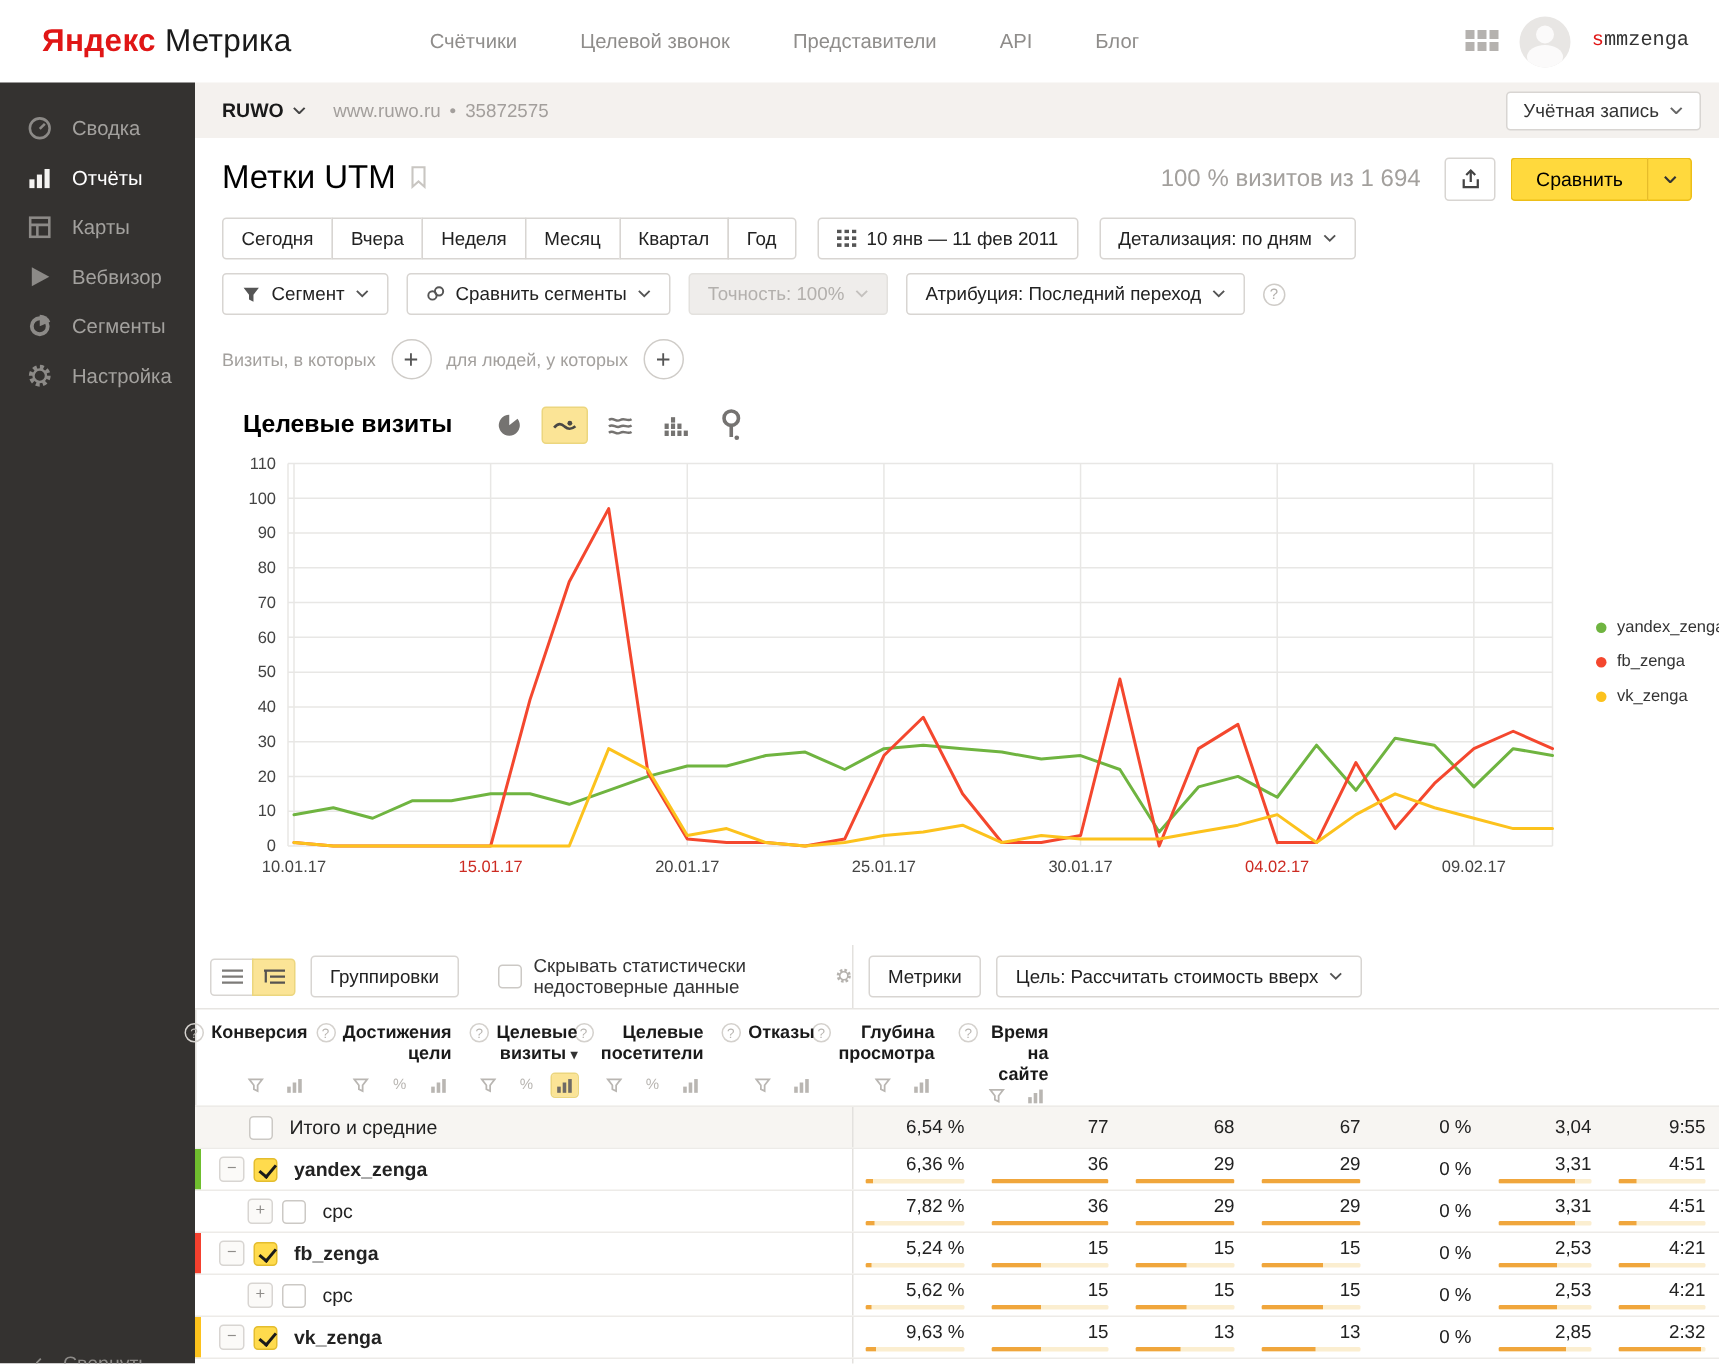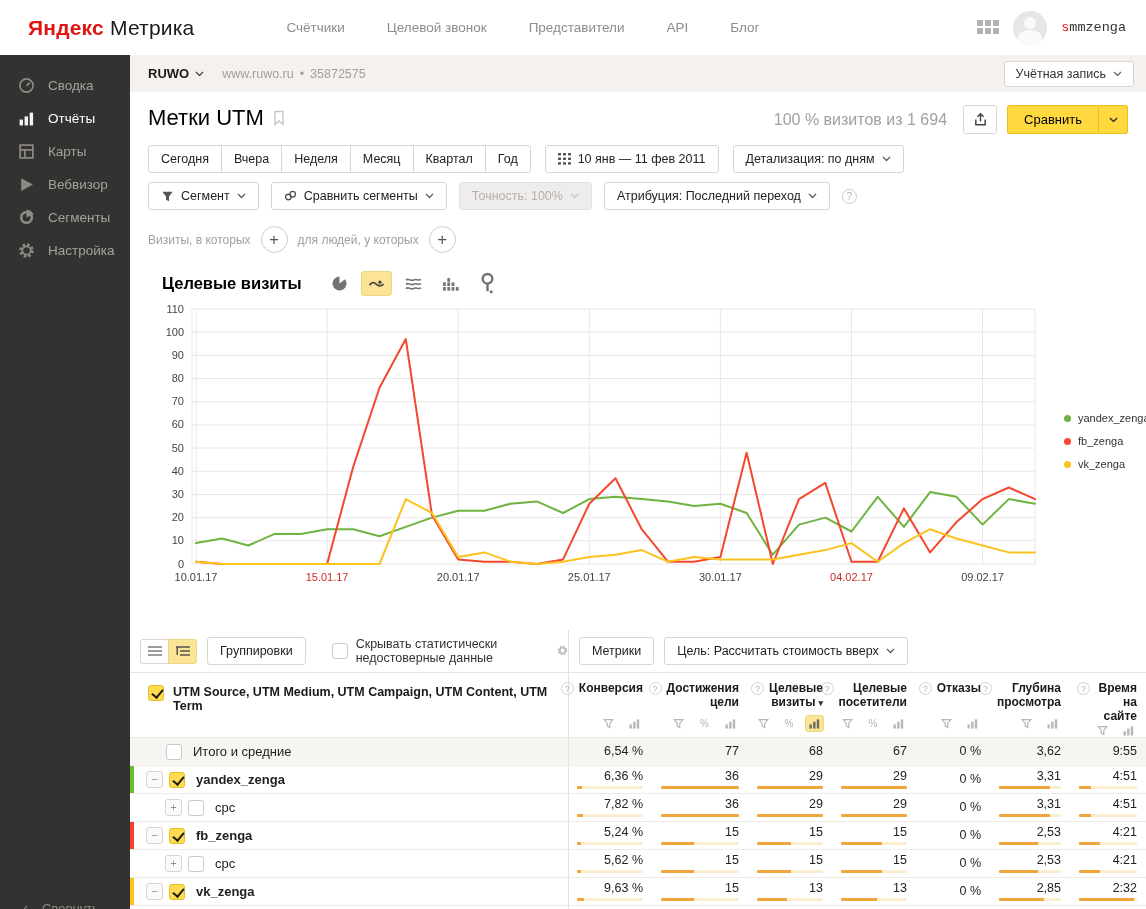--- a/index.html
+++ b/index.html
@@ -552,24 +552,20 @@
                   <svg viewBox="0 0 10 6">
                     <path d="M1 1 L5 5 L9 1" fill="none" stroke="currentColor" stroke-width="1.4"></path>
                   </svg>
                 </span>
             </button>
           </div>
         </div>
 
         <div class="tbl">
           <div class="tbl-head">
-            <div class="tbl-head-left">
-              <span class="checkbox checked"></span>
-              <span class="dim-label">UTM Source, UTM Medium, UTM Campaign, UTM Content, UTM Term</span>
-            </div>
             <div class="tbl-head-right" id="tbl-columns">
                 <div class="hcol" style="width: 84px;">
                   <div class="hlabel-wrap">
                     <span class="hq">?</span>
                     <span class="hlabel">Конверсия</span>
                   </div>
                   <div class="hicons">
                     <span class="hico">
                       <span class="ico">
                         <svg viewBox="0 0 14 14">
@@ -753,21 +749,21 @@
                   <div class="vcell" style="width:84px">
                     <div class="vnum">68</div>
                   </div>
                   <div class="vcell" style="width:84px">
                     <div class="vnum">67</div>
                   </div>
                   <div class="vcell" style="width:74px">
                     <div class="vnum">0 %</div>
                   </div>
                   <div class="vcell" style="width:80px">
-                    <div class="vnum">3,62</div>
+                    <div class="vnum">3,04</div>
                   </div>
                   <div class="vcell" style="width:76px">
                     <div class="vnum">9:55</div>
                   </div>
                 </div>
               </div>
               <div class="trow">
                 <div class="trow-left">
                   <span class="accent" style="background:#6fbe2e"></span>
                   <span class="expander" style="margin-left:16px">−</span>

